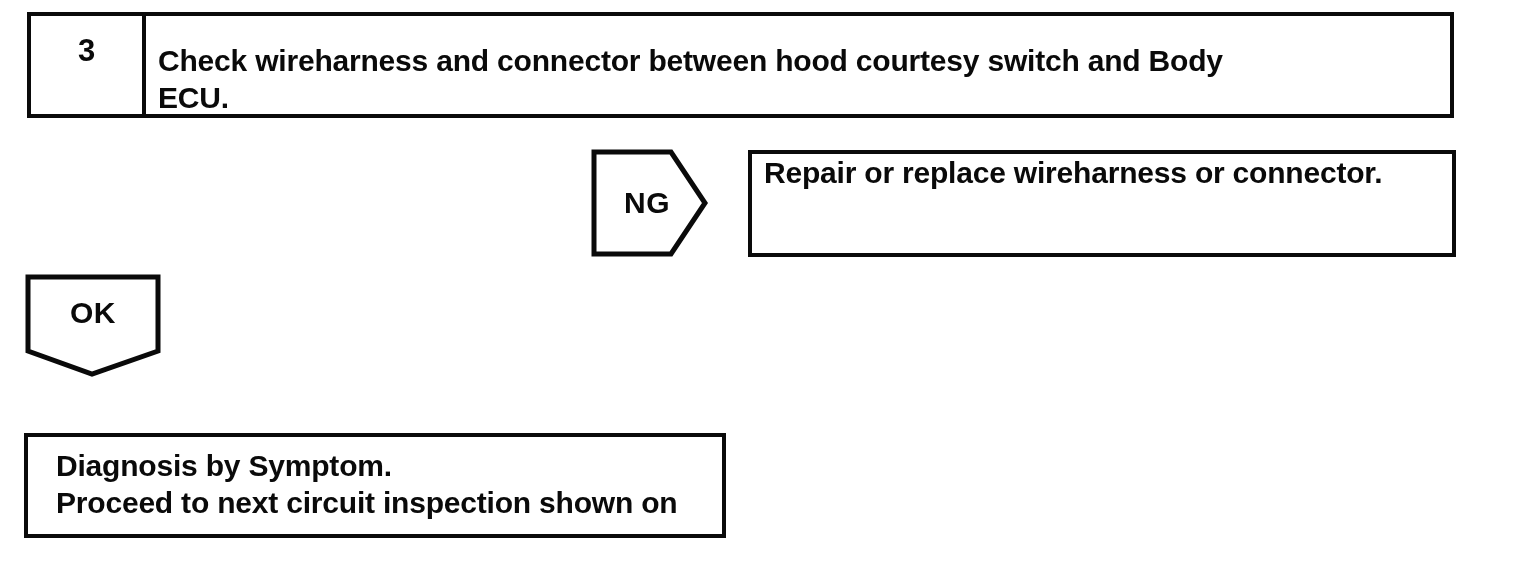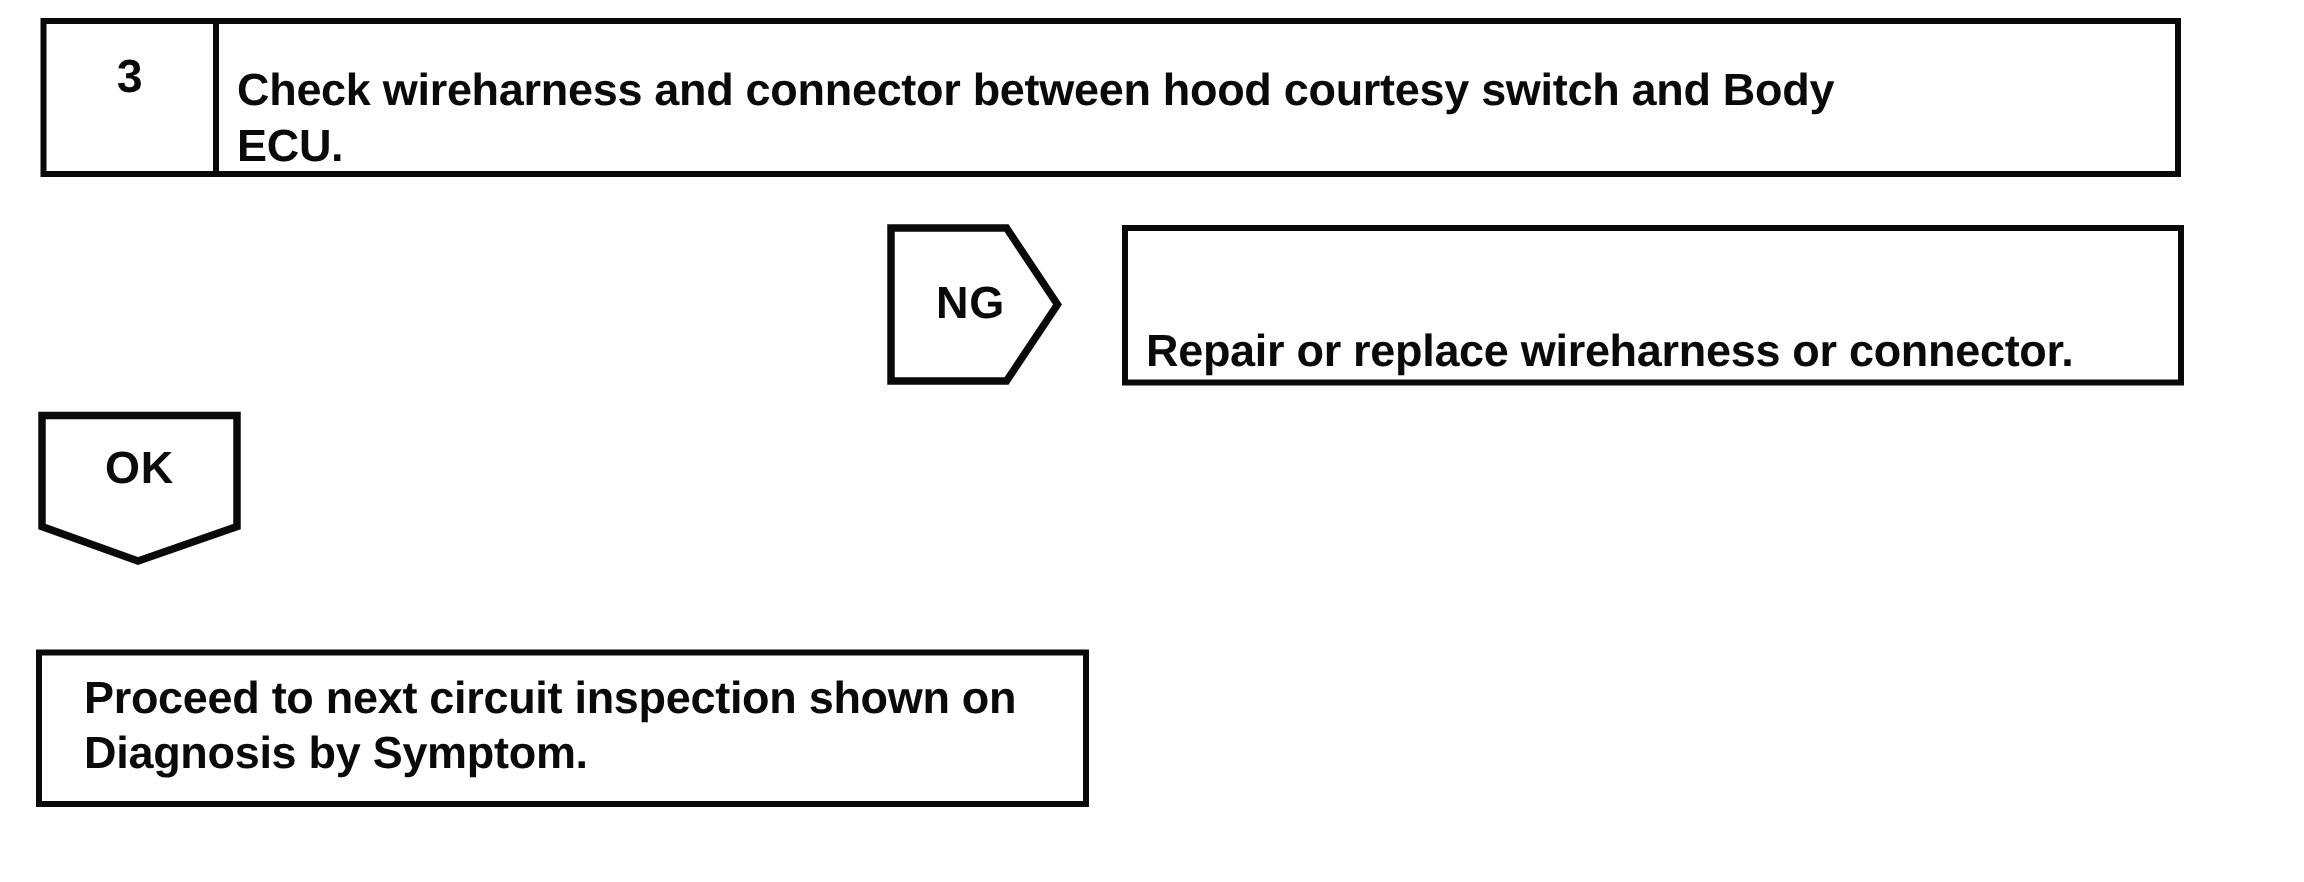--- a/index.html
+++ b/index.html
@@ -87,21 +87,21 @@
     top: 0;
     width: 112px;
     height: 108px;
   }
   .ng-action-box {
     left: 748px;
     top: 150px;
     width: 708px;
     height: 107px;
     display: flex;
-    align-items: flex-end;
+    align-items: flex-start;
     padding: 0 10px 0 12px;
   }
   .action-text {
     font-size: 30px;
     font-weight: bold;
     line-height: 37px;
     letter-spacing: -0.2px;
   }
   .ok-connector {
     left: 25px;
@@ -151,18 +151,18 @@
 
   <div class="connector ok-connector">
     <svg width="136" height="104" viewBox="0 0 136 104">
       <polygon points="3,3 133,3 133,77 67,100 3,77" fill="#ffffff" stroke="#0a0a0a" stroke-width="5" stroke-linejoin="miter"></polygon>
     </svg>
     <div class="connector-label ok-label">OK</div>
   </div>
 
   <div class="box ok-action-box">
     <div class="action-text">
+      <span class="line">Diagnosis by Symptom.</span>
       <span class="line">Proceed to next circuit inspection shown on</span>
-      <span class="line">Diagnosis by Symptom.</span>
     </div>
   </div>
 
 </div>
 
 </body></html>

